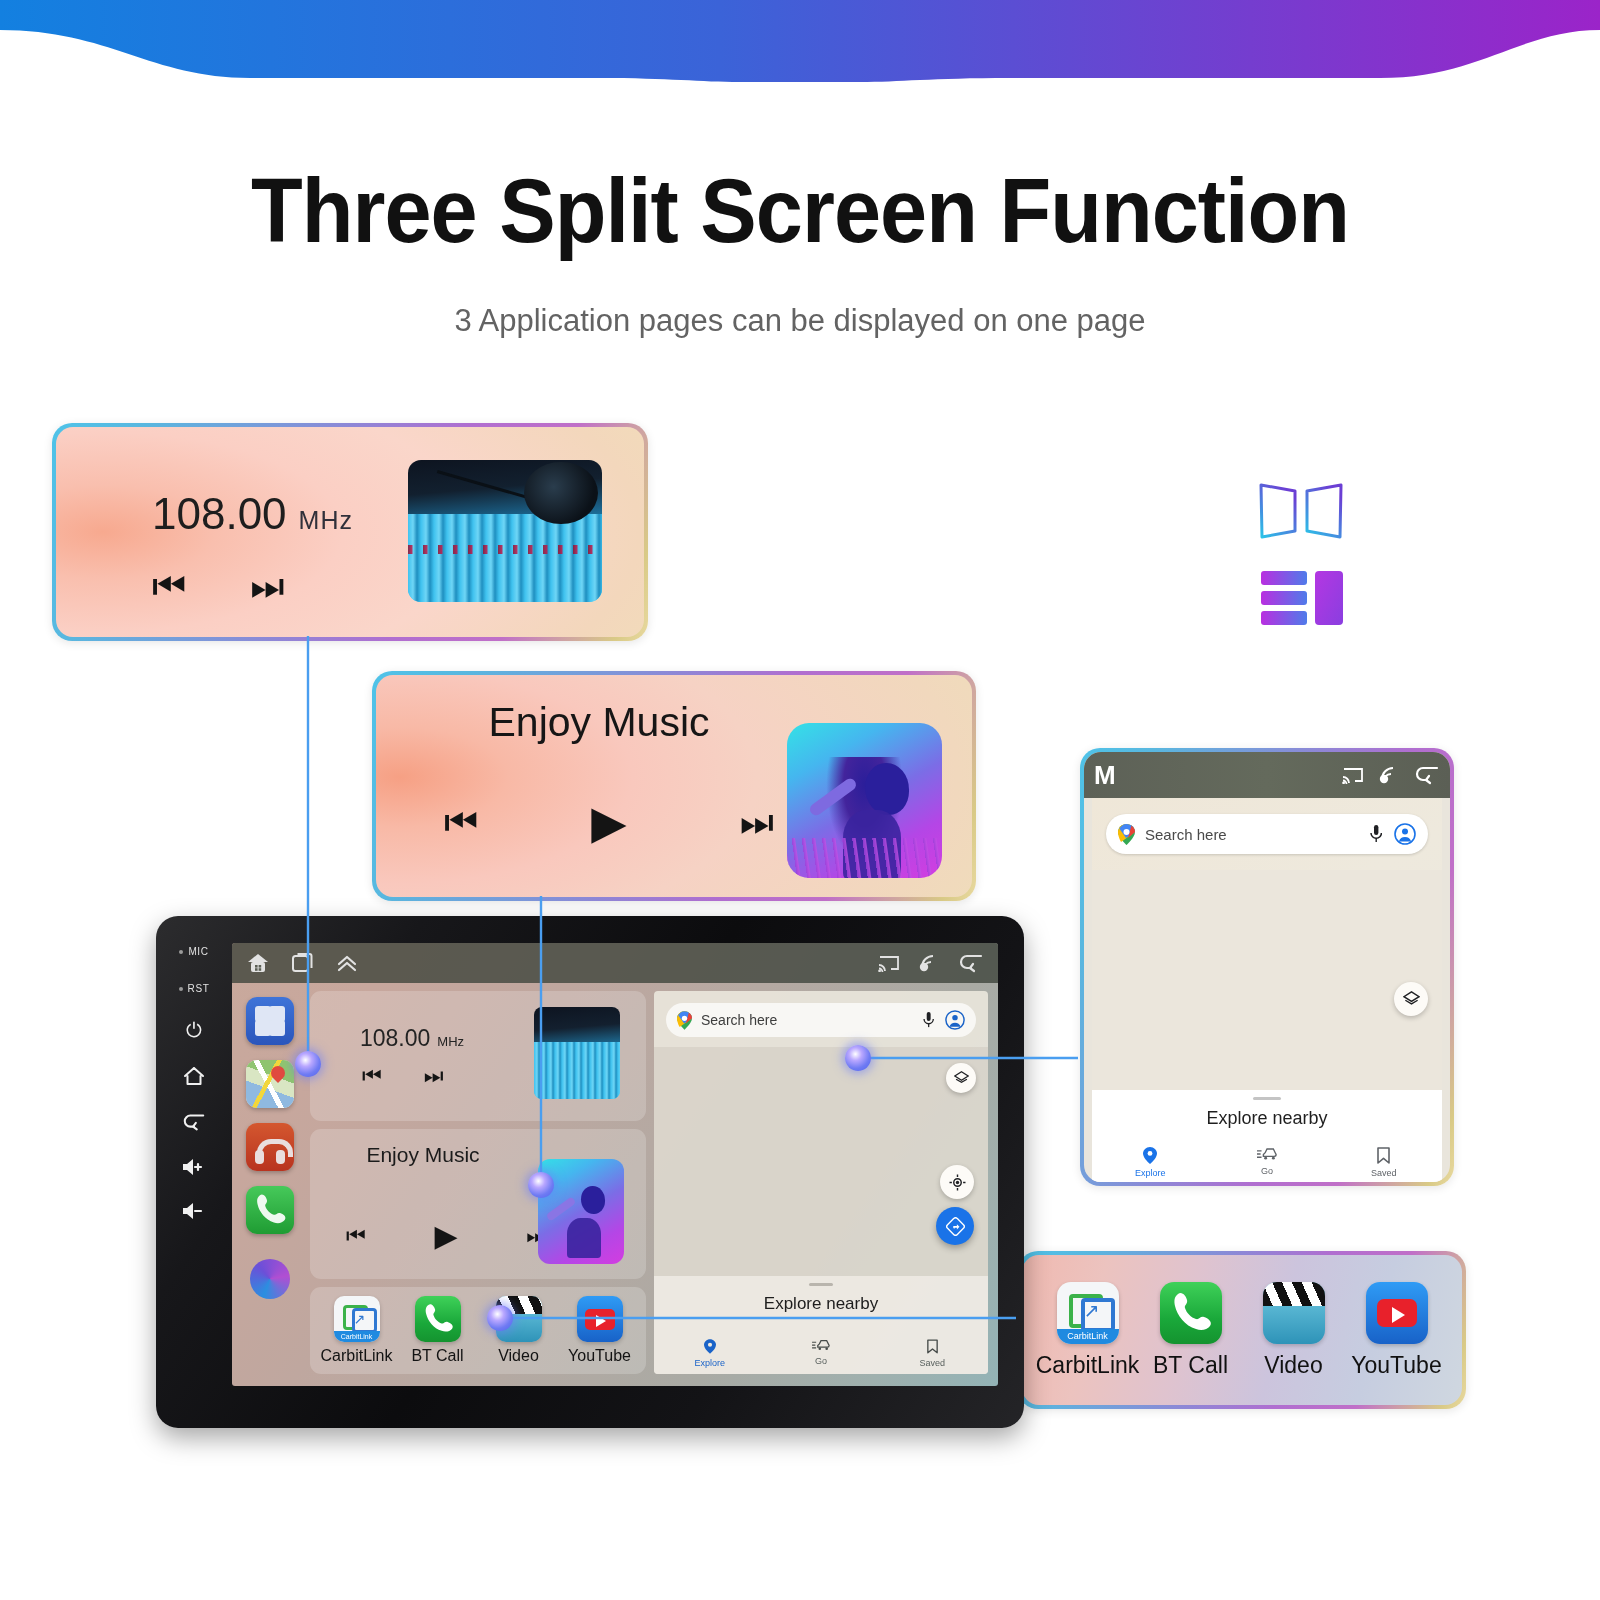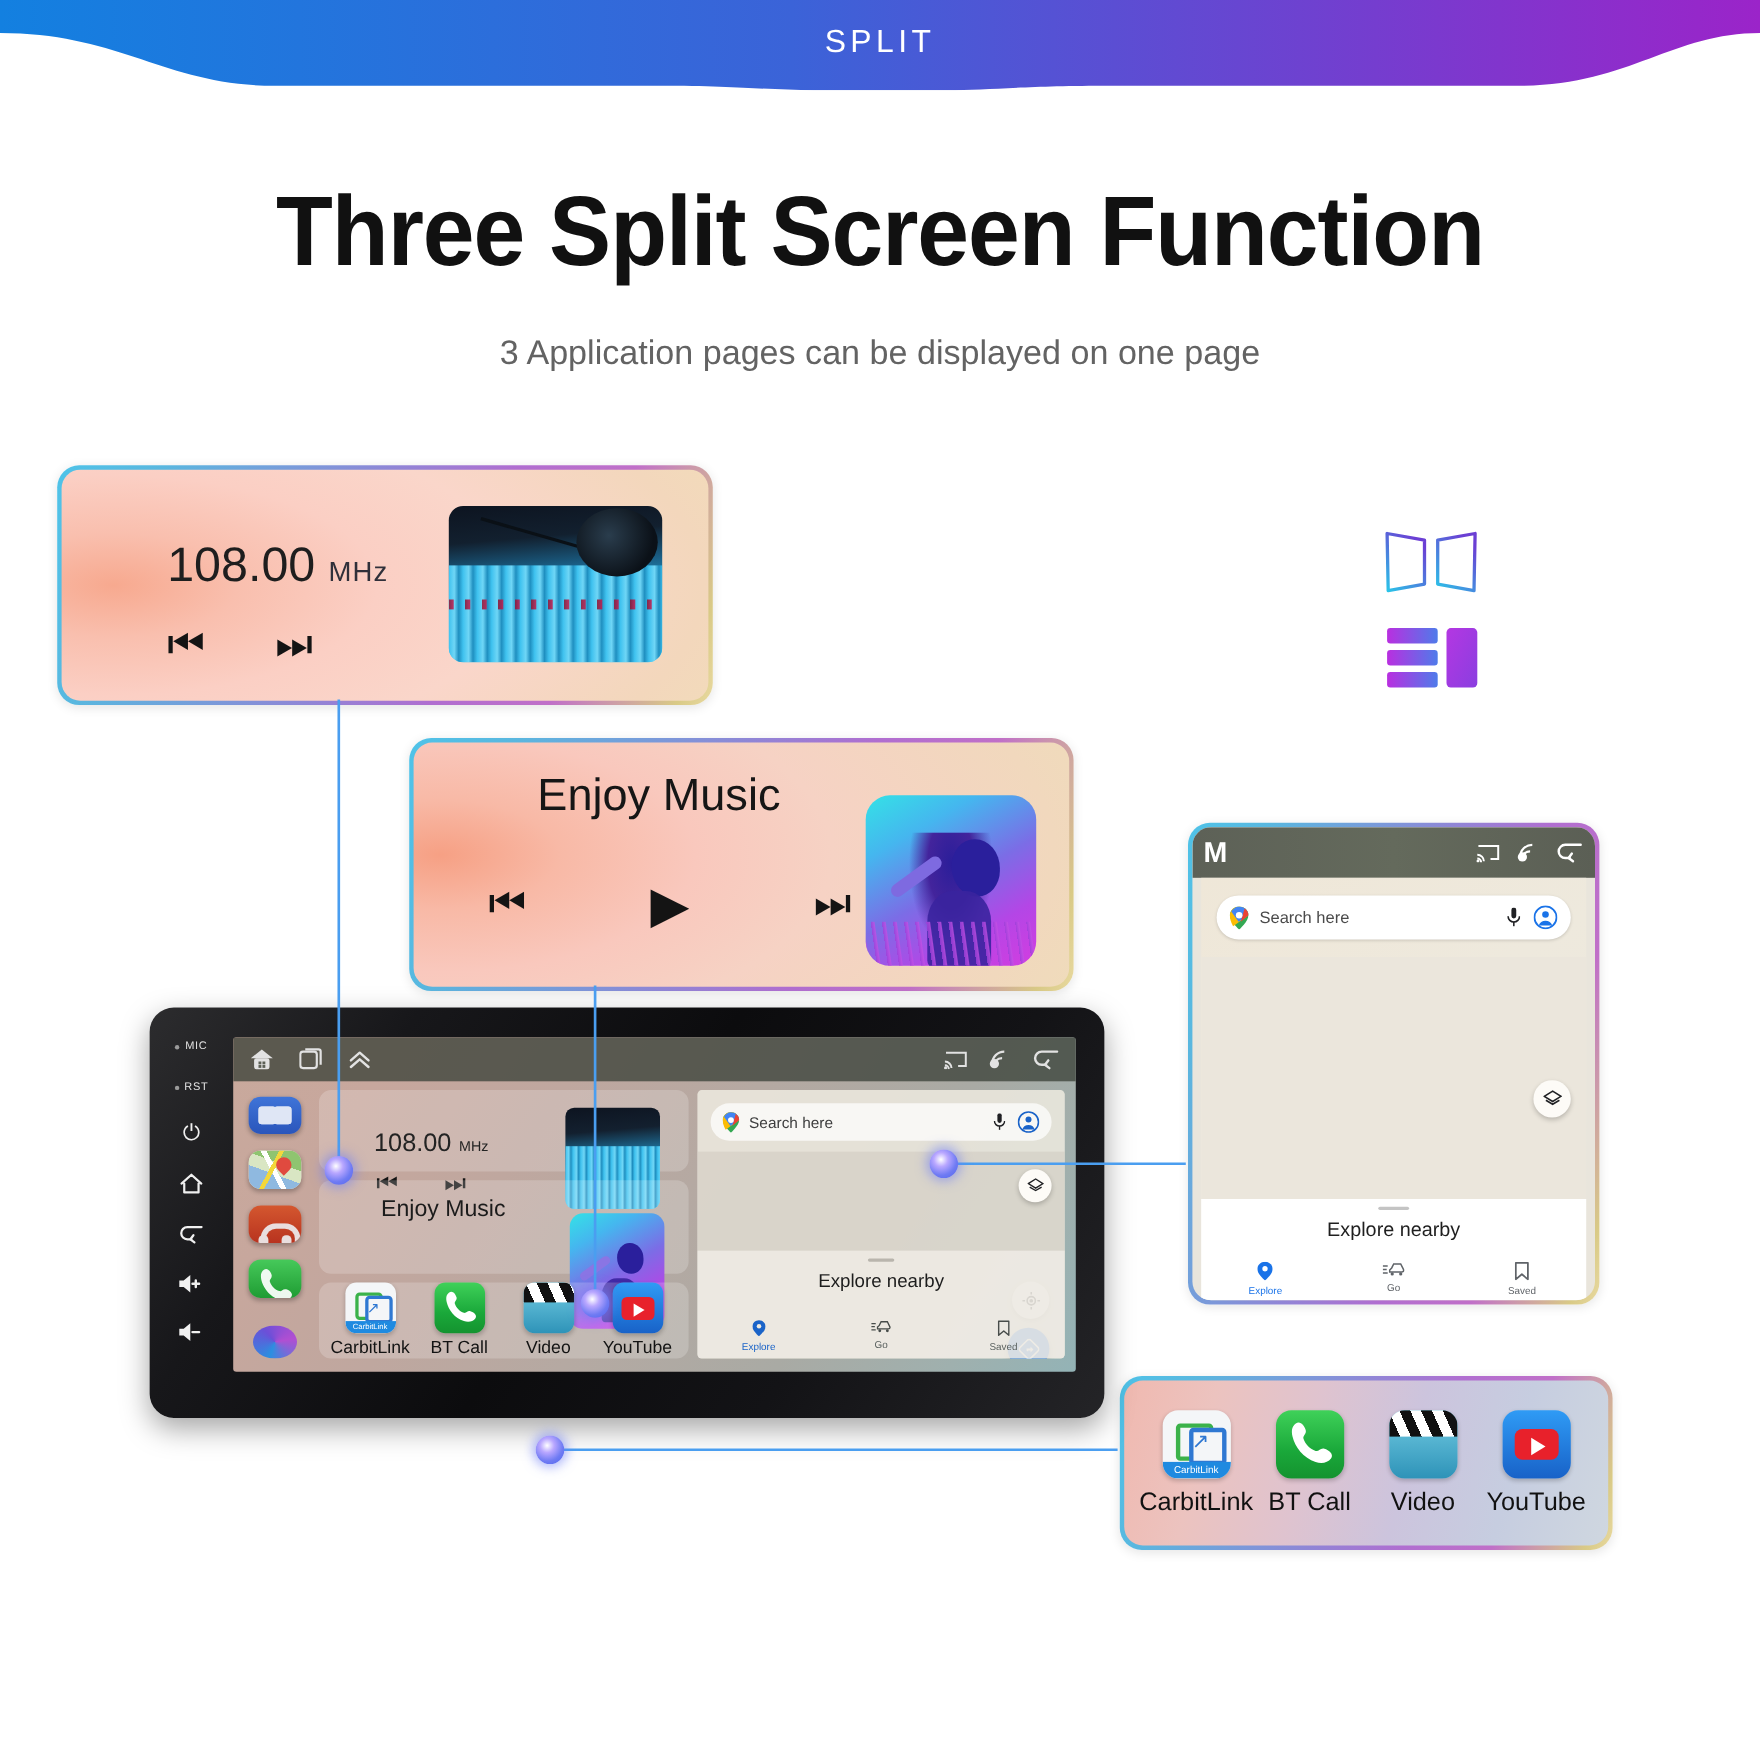--- a/index.html
+++ b/index.html
@@ -117,21 +117,21 @@
   .ic-video{background:linear-gradient(180deg,#74cde4 0%,#2e93b8 100%);}
   .ic-video .clap{position:absolute;left:0;top:0;width:100%;height:40%;
      background:repeating-linear-gradient(66deg,#111 0px,#111 9px,#fff 9px,#fff 18px);}
   .ic-yt{background:linear-gradient(180deg,#2f9bf5 0%,#1862c8 100%);}
   .ic-yt .ytbox{position:absolute;left:11px;top:17px;width:40px;height:28px;border-radius:7px;background:#e8212b;}
   .ic-yt .yttri{position:absolute;left:26px;top:25px;width:0;height:0;border-left:13px solid #fff;border-top:8px solid transparent;border-bottom:8px solid transparent;}
 
   
   #split-icons{position:absolute;left:1255px;top:475px;width:120px;height:160px;}
   
-  #headunit{position:absolute;left:136px;top:916px;width:868px;height:373px;}
+  #headunit{position:absolute;left:156px;top:916px;width:868px;height:512px;}
   .hu-bezel{position:absolute;inset:0;border-radius:22px;
      background:linear-gradient(125deg,#2c2c2e 0%,#17171a 22%,#0c0c0e 48%,#131316 72%,#242427 100%);
      box-shadow:0 10px 26px rgba(0,0,0,.35);}
   .hu-sidebar{position:absolute;left:8px;top:10px;width:60px;bottom:10px;color:#e9e9e9;
      display:flex;flex-direction:column;align-items:center;padding-top:20px;box-sizing:border-box;gap:26px;}
   .hu-dotlabel{font-size:10px;letter-spacing:.6px;display:flex;align-items:center;gap:5px;color:#e2e2e2;}
   .hu-dotlabel .d{width:4px;height:4px;border-radius:50%;background:#9b9b9b;display:inline-block;}
   .hu-sidebar .sicon{font-size:20px;line-height:20px;color:#f0f0f0;}
   .hu-screen{position:absolute;left:76px;top:27px;right:26px;bottom:42px;overflow:hidden;border-radius:3px;
      background:linear-gradient(125deg,#c9a99c 0%,#c7a79d 16%,#bfa79f 34%,#b5a9a2 52%,#a9aaa4 72%,#9fb0ae 88%,#93b3b6 100%);}
@@ -220,21 +220,20 @@
   <svg width="1600" height="82" viewBox="0 0 1600 82" class="icon">
     <defs>
       <linearGradient id="bannerGrad" x1="0" y1="0" x2="1" y2="0">
         <stop offset="0%" stop-color="#1380e0"></stop>
         <stop offset="45%" stop-color="#3b63d8"></stop>
         <stop offset="100%" stop-color="#9b24c9"></stop>
       </linearGradient>
     </defs>
     <path d="M0,0 L1600,0 L1600,30 C1520,30 1480,78 1380,78 L1010,78 C930,78 900,82 860,82 L740,82 C700,82 670,78 600,78 L250,78 C150,78 110,30 0,30 Z" fill="url(#bannerGrad)"></path>
   </svg>
-  <div id="banner-label">SPLIT</div>
 </div>
 
 <div id="page-title">Three Split Screen Function</div>
 <div id="page-subtitle">3 Application pages can be displayed on one page</div>
 
 <div id="radio-card" class="gcard">
   <div class="gcard-inner">
     <div class="radio-freq">
       <span>108.00</span><span class="radio-unit">MHz</span>
     </div>

